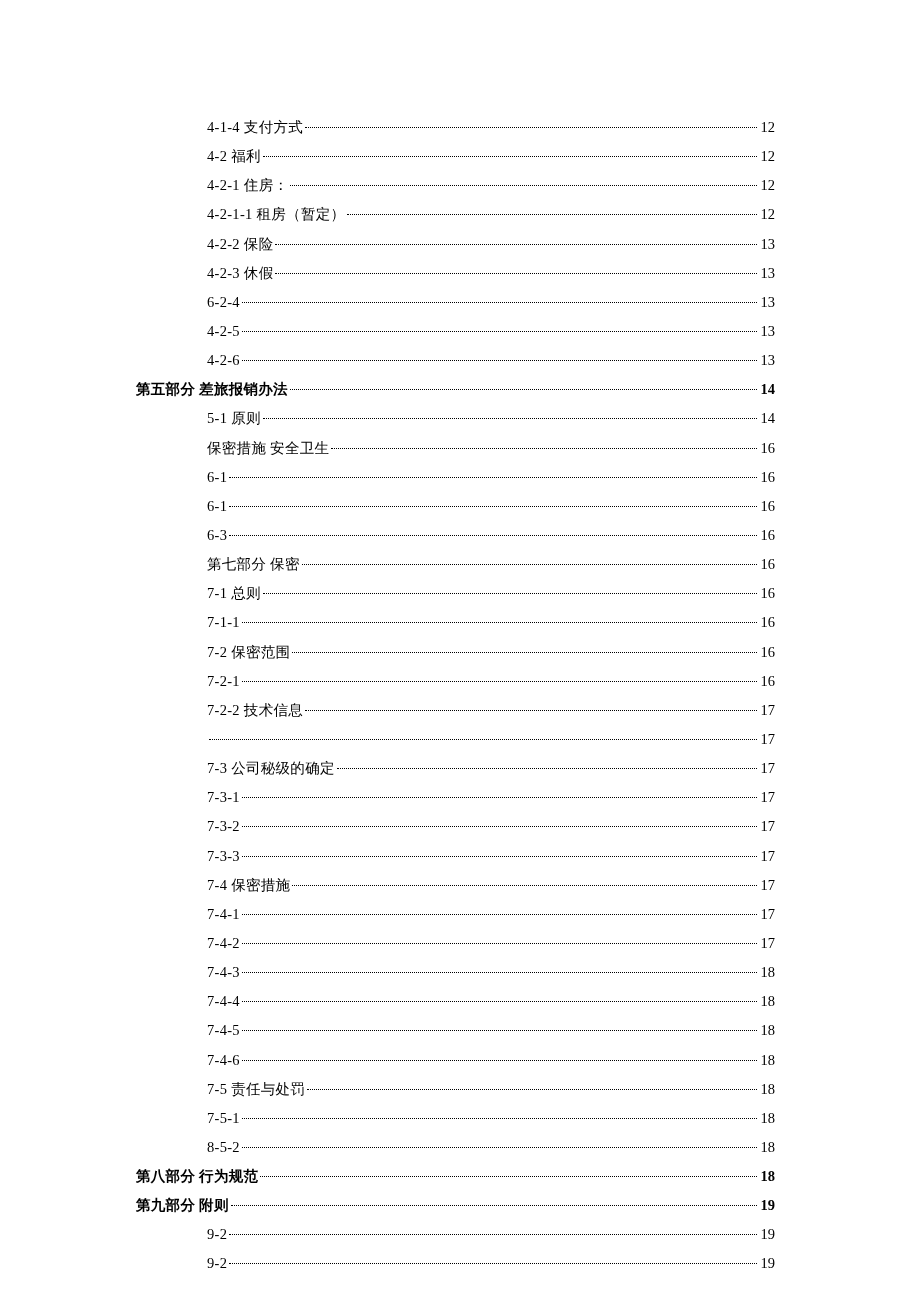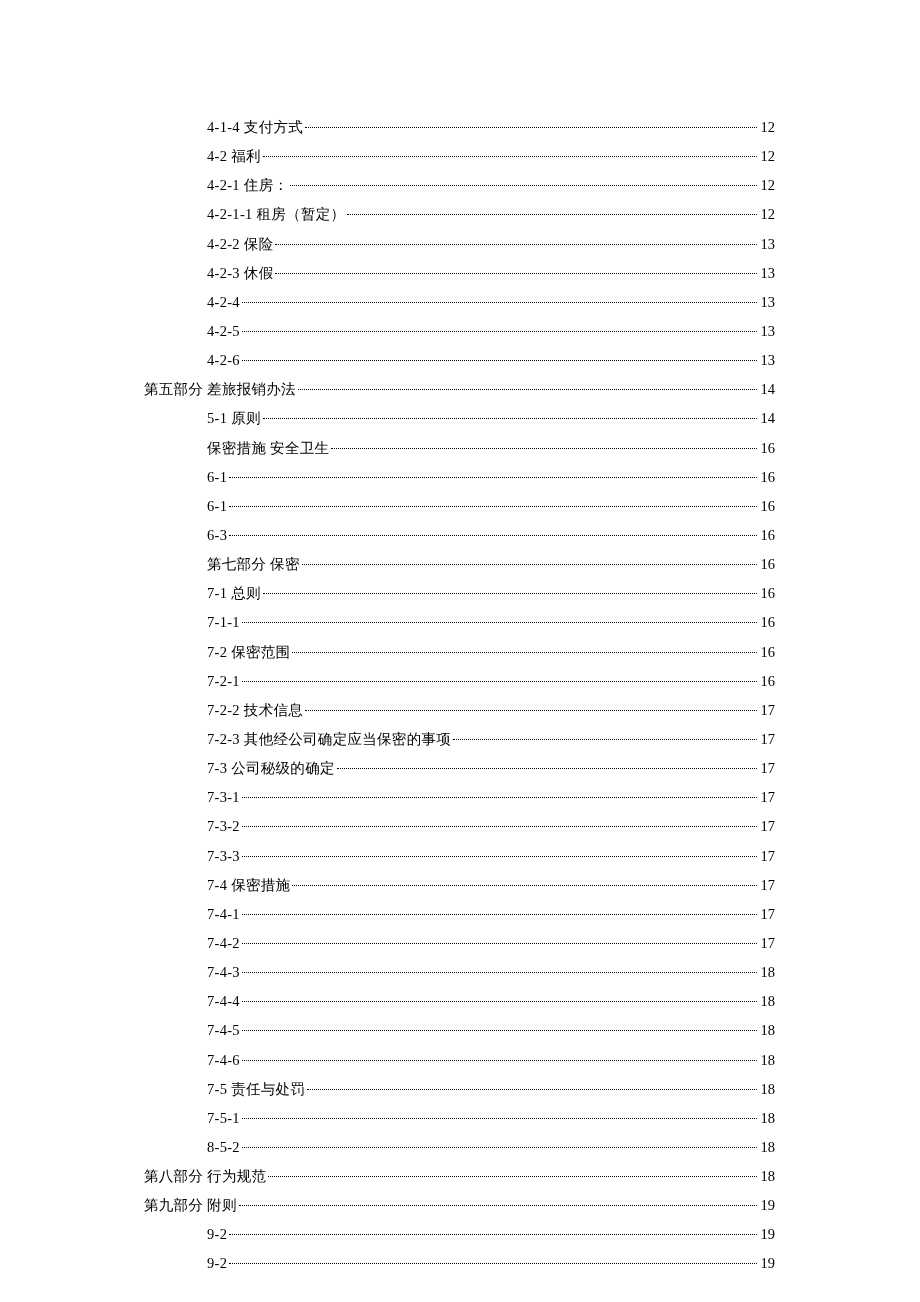--- a/index.html
+++ b/index.html
@@ -17,21 +17,21 @@
       margin: 0 auto;
       padding: 115px 145px 0 128px;
       box-sizing: border-box;
     }
     .toc-row {
       display: flex;
       align-items: baseline;
       white-space: nowrap;
       margin-bottom: 4.5px;
     }
-    .toc-row.level-1 { margin-left: 16px; }
+    .toc-row.level-1 { margin-left: 8px; font-weight: bold; }
     .toc-row.level-3 { margin-left: 79px; }
     .toc-label {
       flex: 0 0 auto;
       letter-spacing: 0.3px;
     }
     .toc-dots {
       flex: 1 1 auto;
       border-bottom: 1.5px dotted #000;
       transform: translateY(-4px);
       margin: 0 2px;
@@ -71,21 +71,21 @@
         <span class="toc-label">4-2-2  保险</span>
         <span class="toc-dots"></span>
         <span class="toc-page">13</span>
       </div>
       <div class="toc-row level-3">
         <span class="toc-label">4-2-3  休假</span>
         <span class="toc-dots"></span>
         <span class="toc-page">13</span>
       </div>
       <div class="toc-row level-3">
-        <span class="toc-label">4-2-4</span>
+        <span class="toc-label">6-2-4</span>
         <span class="toc-dots"></span>
         <span class="toc-page">13</span>
       </div>
       <div class="toc-row level-3">
         <span class="toc-label">4-2-5</span>
         <span class="toc-dots"></span>
         <span class="toc-page">13</span>
       </div>
       <div class="toc-row level-3">
         <span class="toc-label">4-2-6</span>
@@ -146,21 +146,20 @@
         <span class="toc-label">7-2-1</span>
         <span class="toc-dots"></span>
         <span class="toc-page">16</span>
       </div>
       <div class="toc-row level-3">
         <span class="toc-label">7-2-2 技术信息</span>
         <span class="toc-dots"></span>
         <span class="toc-page">17</span>
       </div>
       <div class="toc-row level-3">
-        <span class="toc-label">7-2-3 其他经公司确定应当保密的事项</span>
         <span class="toc-dots"></span>
         <span class="toc-page">17</span>
       </div>
       <div class="toc-row level-3">
         <span class="toc-label">7-3 公司秘级的确定</span>
         <span class="toc-dots"></span>
         <span class="toc-page">17</span>
       </div>
       <div class="toc-row level-3">
         <span class="toc-label">7-3-1</span>

